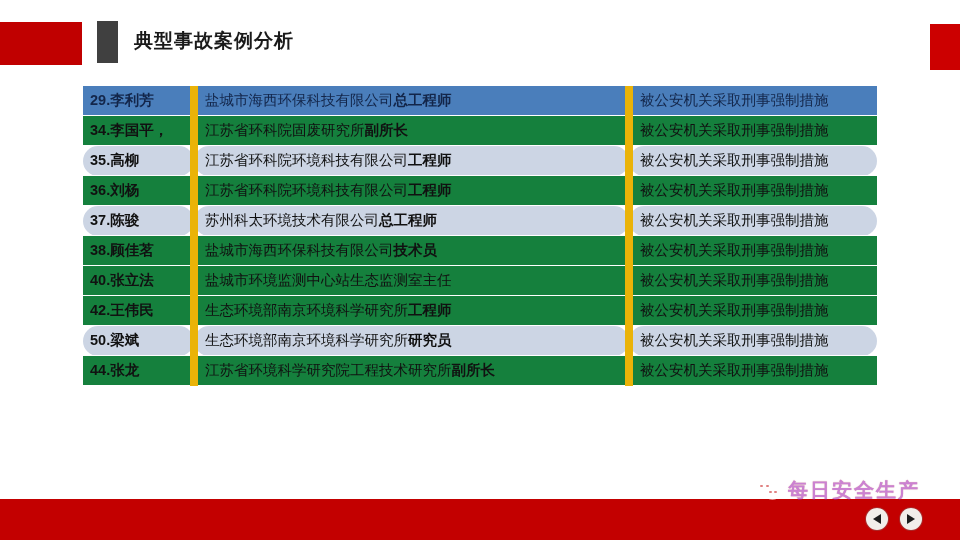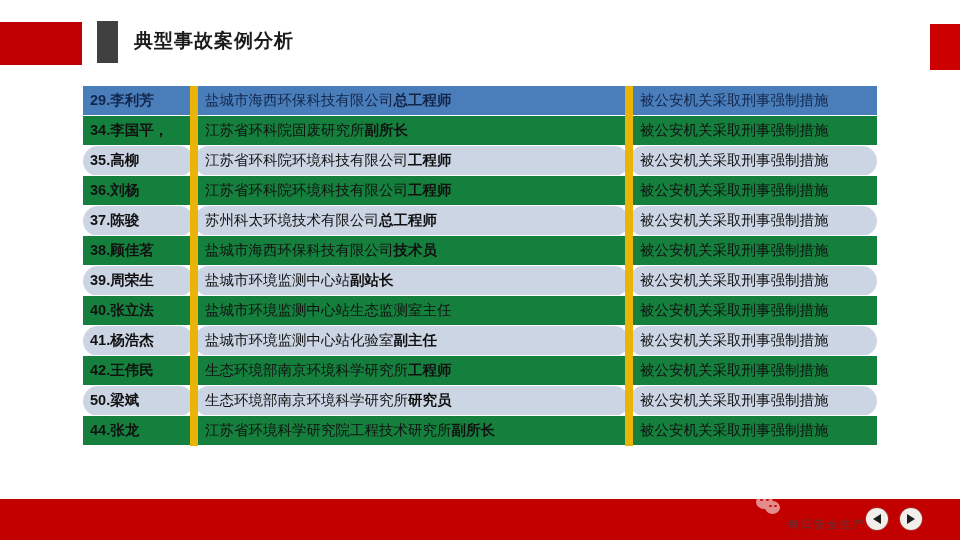--- a/index.html
+++ b/index.html
@@ -147,27 +147,26 @@
     position: absolute;
     width: 2.5px; height: 2.5px;
     background: #c81b1b;
     border-radius: 50%;
   }
   .wechat-icon .d1 { left: 4px;  top: 5px; }
   .wechat-icon .d2 { left: 10px; top: 5px; }
   .wechat-icon .d3 { left: 13px; top: 11px; }
   .wechat-icon .d4 { left: 18px; top: 11px; }
   .watermark-text {
-    font-size: 11px;
-    color: #404040;
+    font-size: 20px;
+    color: #a21caf;
     font-weight: bold;
     letter-spacing: 2px;
     text-shadow: 0 0 1px rgba(160,40,40,0.8);
     white-space: nowrap;
-    margin-top: 40px;
   }
 
   
   .nav-buttons {
     position: absolute;
     left: 866px;
     top: 508px;
     display: flex;
     gap: 12px;
   }
@@ -231,33 +230,23 @@
           <tr class="band-dark">
             <td class="cell-name">37.陈骏</td>
             <td class="col-sep-left"><span>苏州科太环境技术有限公司</span><span class="role">总工程师</span></td>
             <td class="col-sep-left">被公安机关采取刑事强制措施</td>
           </tr>
           <tr class="band-light">
             <td class="cell-name">38.顾佳茗</td>
             <td class="col-sep-left"><span>盐城市海西环保科技有限公司</span><span class="role">技术员</span></td>
             <td class="col-sep-left">被公安机关采取刑事强制措施</td>
           </tr>
-          <tr class="band-dark">
-            <td class="cell-name">39.周荣生</td>
-            <td class="col-sep-left"><span>盐城市环境监测中心站</span><span class="role">副站长</span></td>
-            <td class="col-sep-left">被公安机关采取刑事强制措施</td>
-          </tr>
           <tr class="band-light">
             <td class="cell-name">40.张立法</td>
             <td class="col-sep-left"><span>盐城市环境监测中心站生态监测室主任</span></td>
-            <td class="col-sep-left">被公安机关采取刑事强制措施</td>
-          </tr>
-          <tr class="band-dark">
-            <td class="cell-name">41.杨浩杰</td>
-            <td class="col-sep-left"><span>盐城市环境监测中心站化验室</span><span class="role">副主任</span></td>
             <td class="col-sep-left">被公安机关采取刑事强制措施</td>
           </tr>
           <tr class="band-light">
             <td class="cell-name">42.王伟民</td>
             <td class="col-sep-left"><span>生态环境部南京环境科学研究所</span><span class="role">工程师</span></td>
             <td class="col-sep-left">被公安机关采取刑事强制措施</td>
           </tr>
           <tr class="band-dark">
             <td class="cell-name">50.梁斌</td>
             <td class="col-sep-left"><span>生态环境部南京环境科学研究所</span><span class="role">研究员</span></td>

